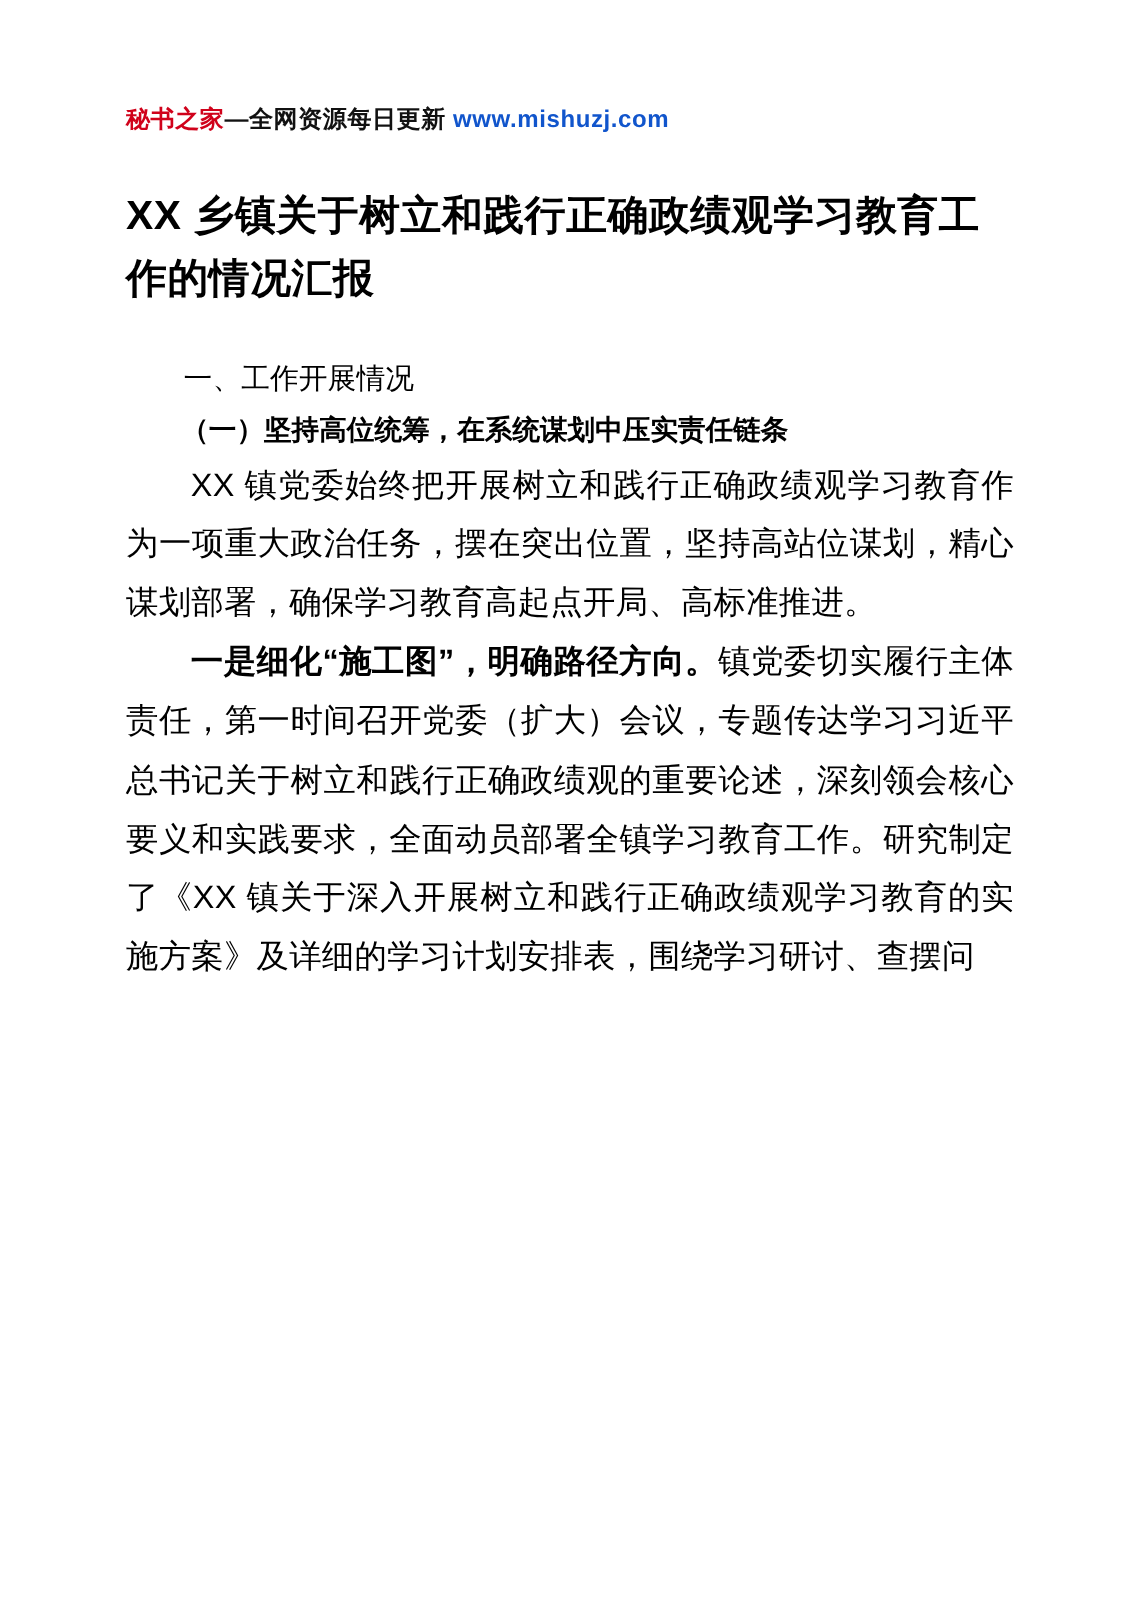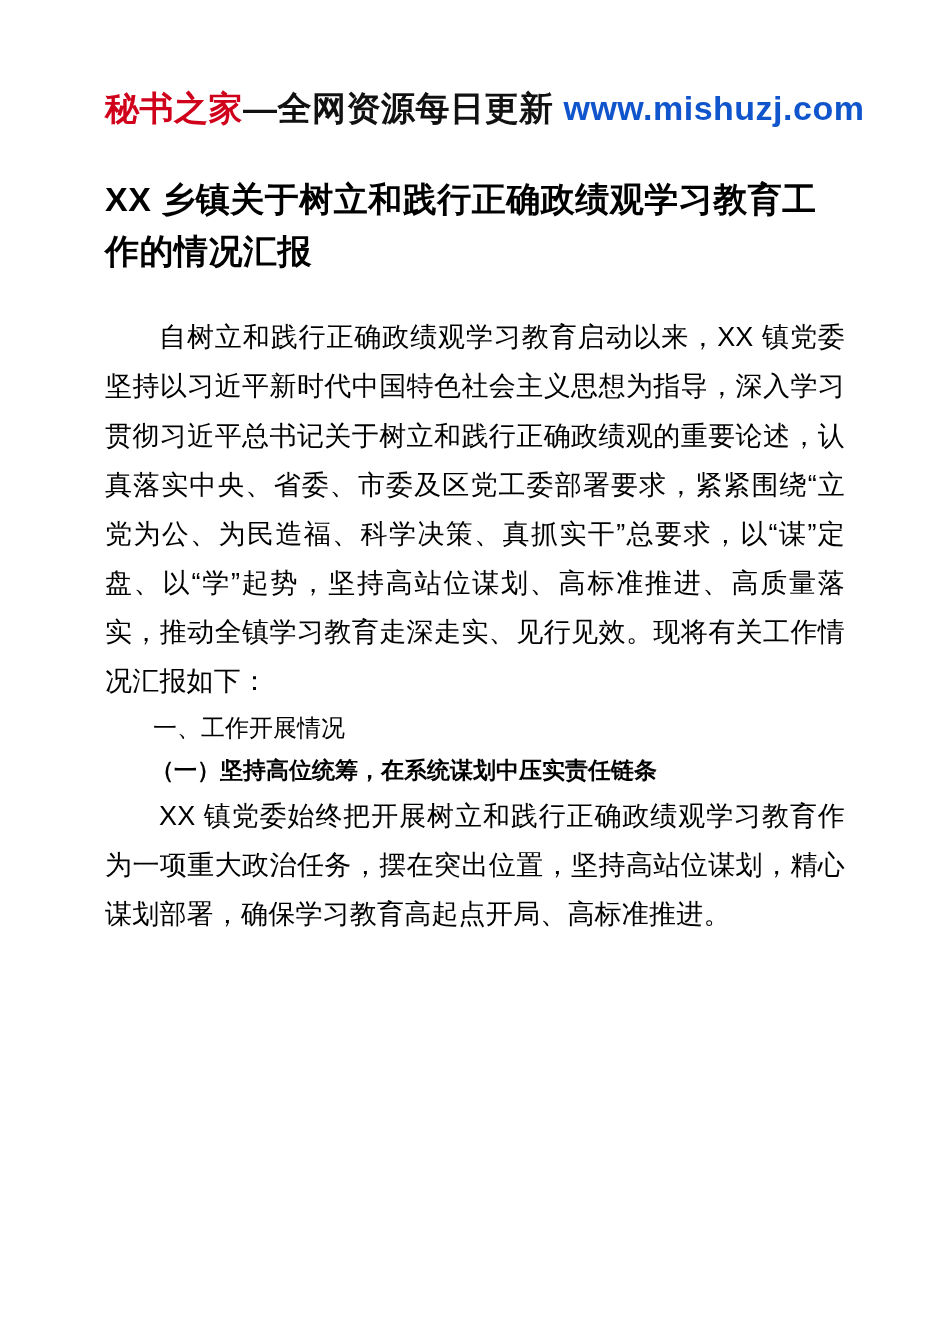--- a/index.html
+++ b/index.html
@@ -17,21 +17,21 @@
   .page {
     position: relative;
     width: 950px;
     height: 1344px;
     box-sizing: border-box;
     padding: 0 105px;
   }
   
   .banner {
     margin-top: 86px;
-    font-size: 34px;
+    font-size: 20px;
     font-weight: bold;
     letter-spacing: 0.5px;
     white-space: nowrap;
   }
   .banner .brand {
     color: #d0021b;
   }
   .banner .tagline {
     color: #111111;
   }
@@ -85,19 +85,19 @@
 
 <div class="page">
 
   <div class="banner">
     <span class="brand">秘书之家</span><span class="tagline">—全网资源每日更新 </span><span class="url">www.mishuzj.com</span>
   </div>
 
   <h1 class="doc-title">XX 乡镇关于树立和践行正确政绩观学习教育工作的情况汇报</h1>
 
   <div class="body-text">
-    <p class="para">自树立和践行正确政绩观学习教育启动以来，XX 镇党委坚持以习近平新时代中国特色社会主义思想为指导，深入学习贯彻习近平总书记关于树立和践行正确政绩观的重要论述，认真落实中央、省委、市委及区党工委部署要求，紧紧围绕“立党为公、为民造福、科学决策、真抓实干”总要求，以“谋”定盘、以“学”起势，坚持高站位谋划、高标准推进、高质量落实，推动全镇学习教育走深走实、见行见效。现将有关工作情况汇报如下：</p>
     <p class="heading1">一、工作开展情况</p>
     <p class="heading2">（一）坚持高位统筹，在系统谋划中压实责任链条</p>
     <p class="para">XX 镇党委始终把开展树立和践行正确政绩观学习教育作为一项重大政治任务，摆在突出位置，坚持高站位谋划，精心谋划部署，确保学习教育高起点开局、高标准推进。</p>
+    <p class="para tight"><span class="lead-bold">一是细化“施工图”，明确路径方向。</span><span>镇党委切实履行主体责任，第一时间召开党委（扩大）会议，专题传达学习习近平总书记关于树立和践行正确政绩观的重要论述，深刻领会核心要义和实践要求，全面动员部署全镇学习教育工作。研究制定了《XX 镇关于深入开展树立和践行正确政绩观学习教育的实施方案》及详细的学习计划安排表，围绕学习研讨、查摆问</span></p>
   </div>
 
 </div>
 
 </body></html>

